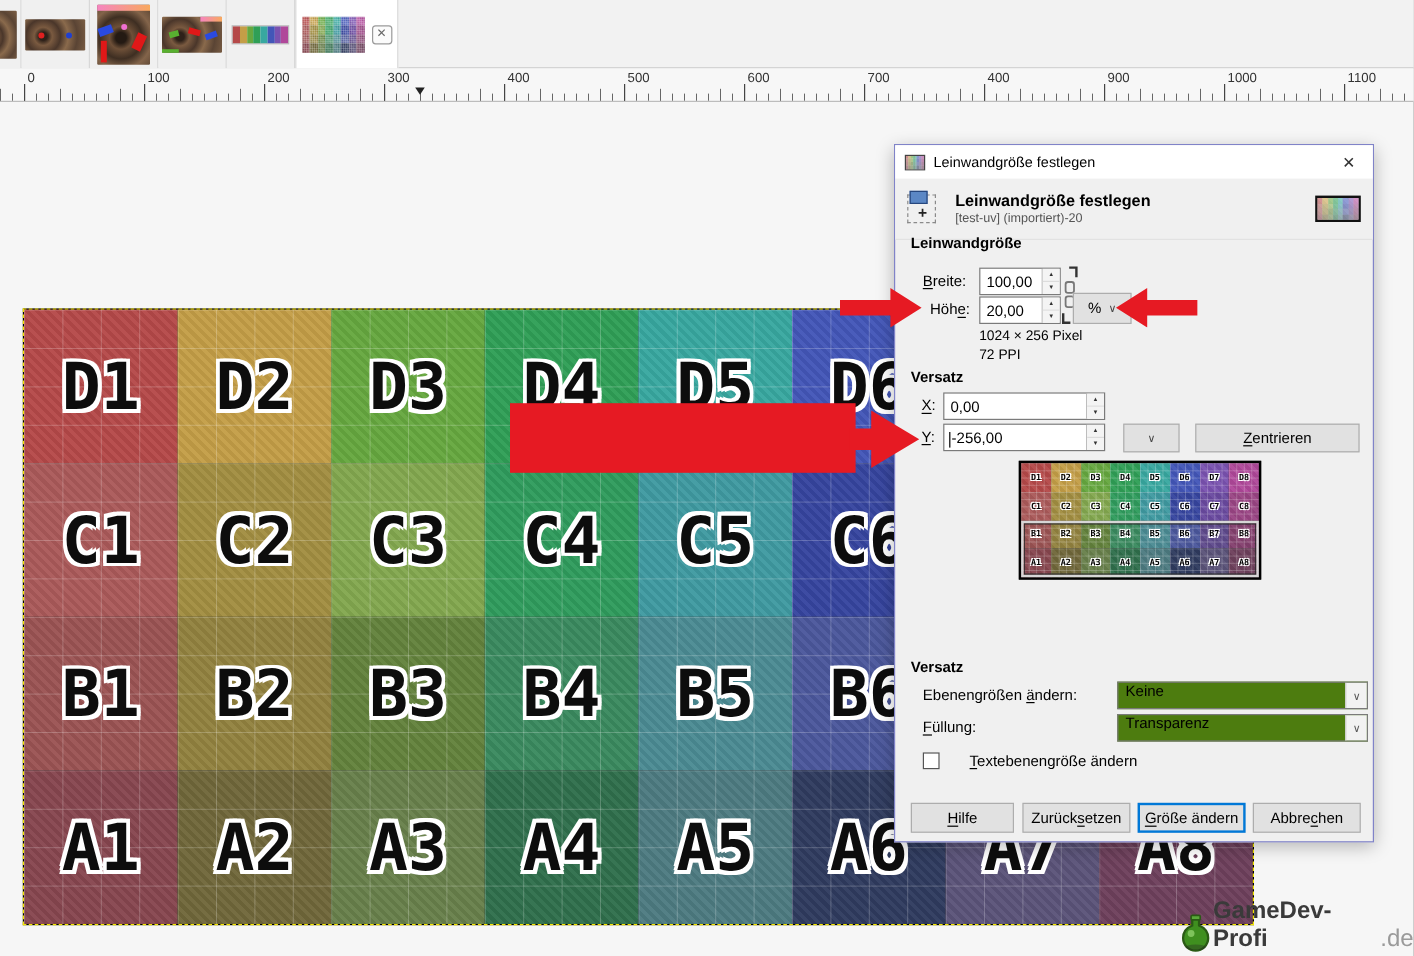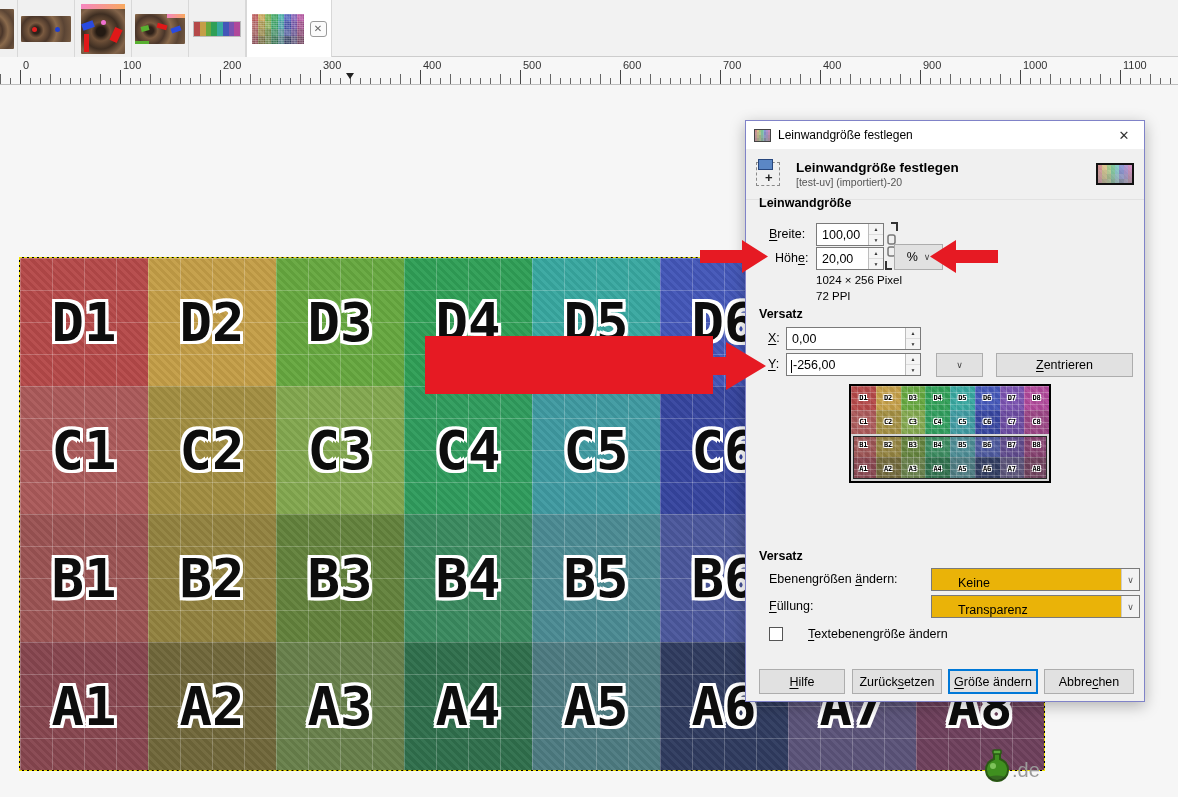--- a/index.html
+++ b/index.html
@@ -102,22 +102,22 @@
   .spinner div { flex:1; font-size:5px; color:#333; text-align:center;
     line-height:10px; background:#f4f4f4; }
   .spinner div:first-child { border-bottom:1px solid #dcdcdc; }
   .caret::before { content:""; display:inline-block; width:1px; height:13px;
     background:#000; margin:0 1px -3px 4px; }
   .caret .val { padding-left:0; }
   .gbtn { position:absolute; background:#e1e1e1; border:1px solid #adadad;
     display:flex; align-items:center; justify-content:center; font-size:12.5px; gap:6px; }
   .gbtn.focus { border:2px solid #0078d7; }
   .chev { font-size:9px; color:#444; }
-  .combo { position:absolute; background:#eab308; border:1px solid #7a7a7a; display:flex;
-    align-items:flex-end;padding-left:20px; }
+  .combo { position:absolute; background:#4d7c0f; border:1px solid #7a7a7a; display:flex;
+    align-items:flex-start; }
   .combo .val { flex:1; padding-left:6px; font-size:12.5px; }
   .combo .dd { width:18px; align-self:stretch; background:#f2f2f2;
     border-left:1px solid #ccc; display:flex; align-items:center; justify-content:center;
     font-size:9px; color:#555; }
   .chain { position:absolute; left:138px; top:100px; width:15px; height:50px; }
   .checkbox { position:absolute; width:14px; height:14px; background:#fff;
     border:1px solid #555; }
   .preview { position:absolute; left:103px; top:263px; width:202px; height:99px;
     border:2px solid #000; background:#111; }
   .preview .mini-grid { width:100%; height:100%; }
@@ -623,14 +623,15 @@
   </div>
 </div>
 
 <div class="watermark">
   <svg width="26" height="34" viewBox="0 0 26 34">
     <path d="M10 4 h6 v7 c5 2 8 6 8 11 a11 11 0 0 1 -22 0 c0 -5 3 -9 8 -11 z" fill="#3f8f1f" stroke="#2a5a14" stroke-width="2"></path>
     <rect x="9" y="2" width="8" height="4" rx="1" fill="#5aa83a" stroke="#2a5a14" stroke-width="1.5"></rect>
     <circle cx="9" cy="18" r="3" fill="#8fd06a" opacity="0.8"></circle>
     <ellipse cx="13" cy="30" rx="9" ry="2.5" fill="#222" opacity="0.35"></ellipse>
   </svg>
+  <span class="wm-text">GameDev-Profi</span>
     <span class="wm-tld">.de</span>
 </div>
 
 </body></html>

